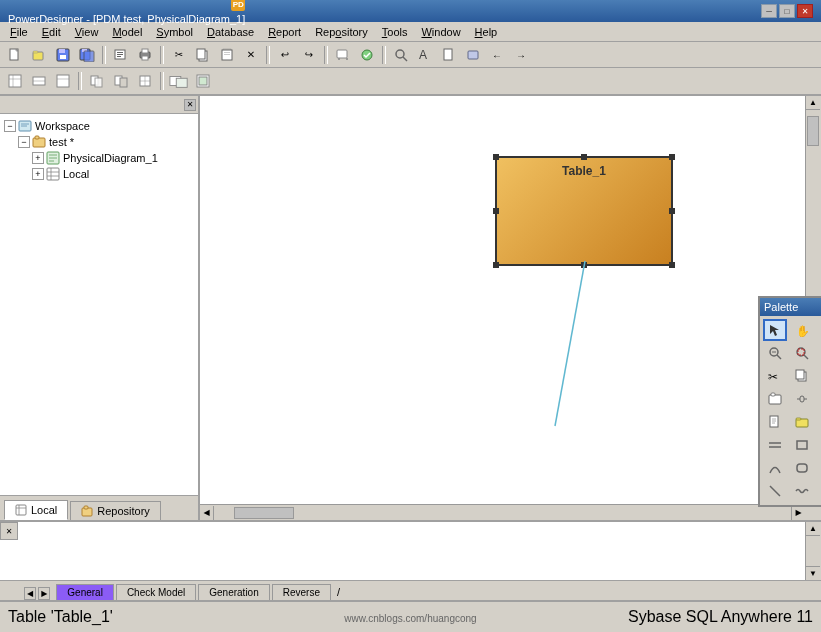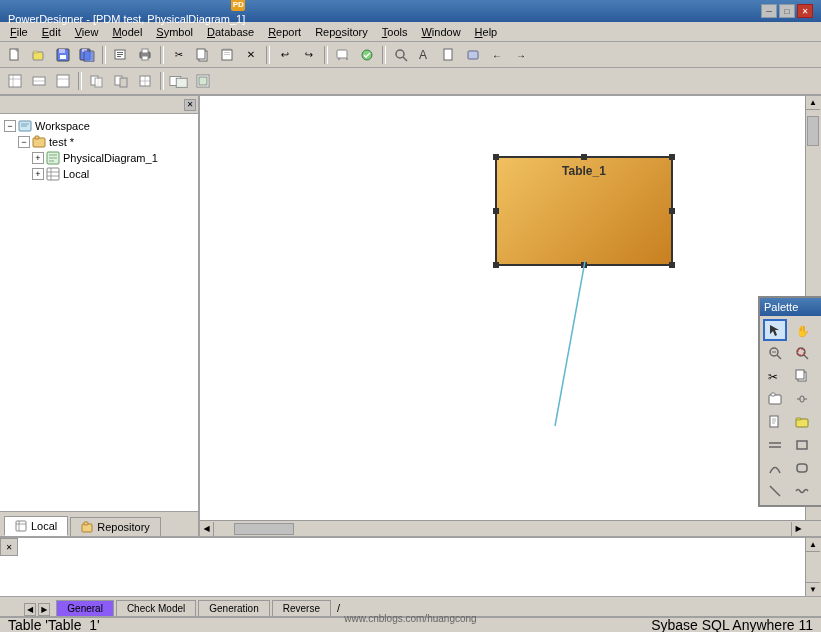--- a/index.html
+++ b/index.html
@@ -322,28 +322,28 @@
       border-bottom: none;
       cursor: pointer;
       font-size: 10px;
     }
     .bottom-tab.active {
       background: #8b5cf6;
     }
 
     
     .status-bar {
-      height: 16px;
+      height: 32px;
       background: #d4d0c8;
       border-top: 2px solid #a0a0a0;
       display: flex;
       align-items: center;
       justify-content: space-between;
       padding: 0 8px;
-      font-size: 14px;
+      font-size: 16px;
     }
 
     
     .palette-window {
       position: absolute;
       left: 558px;
       top: 200px;
       width: 90px;
       background: #d4d0c8;
       border: 2px solid #888;

